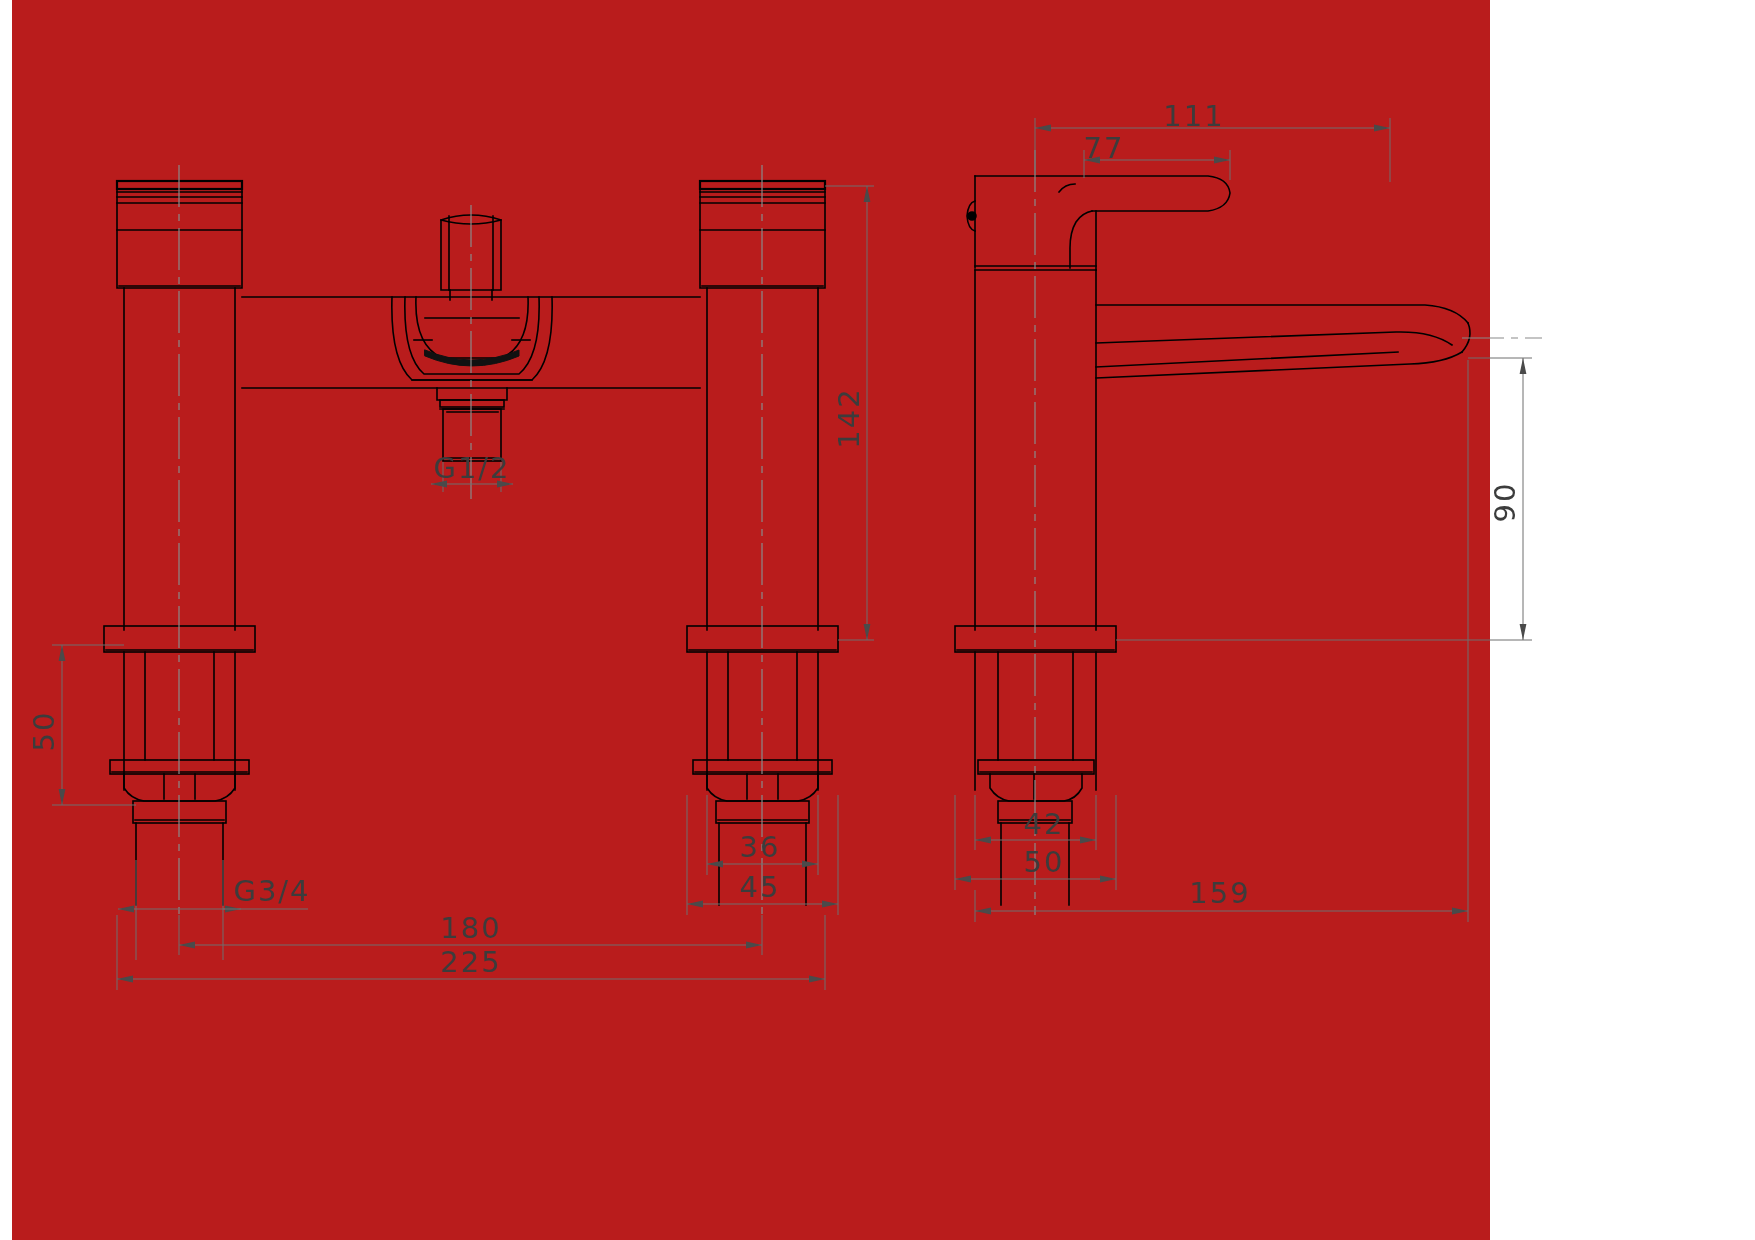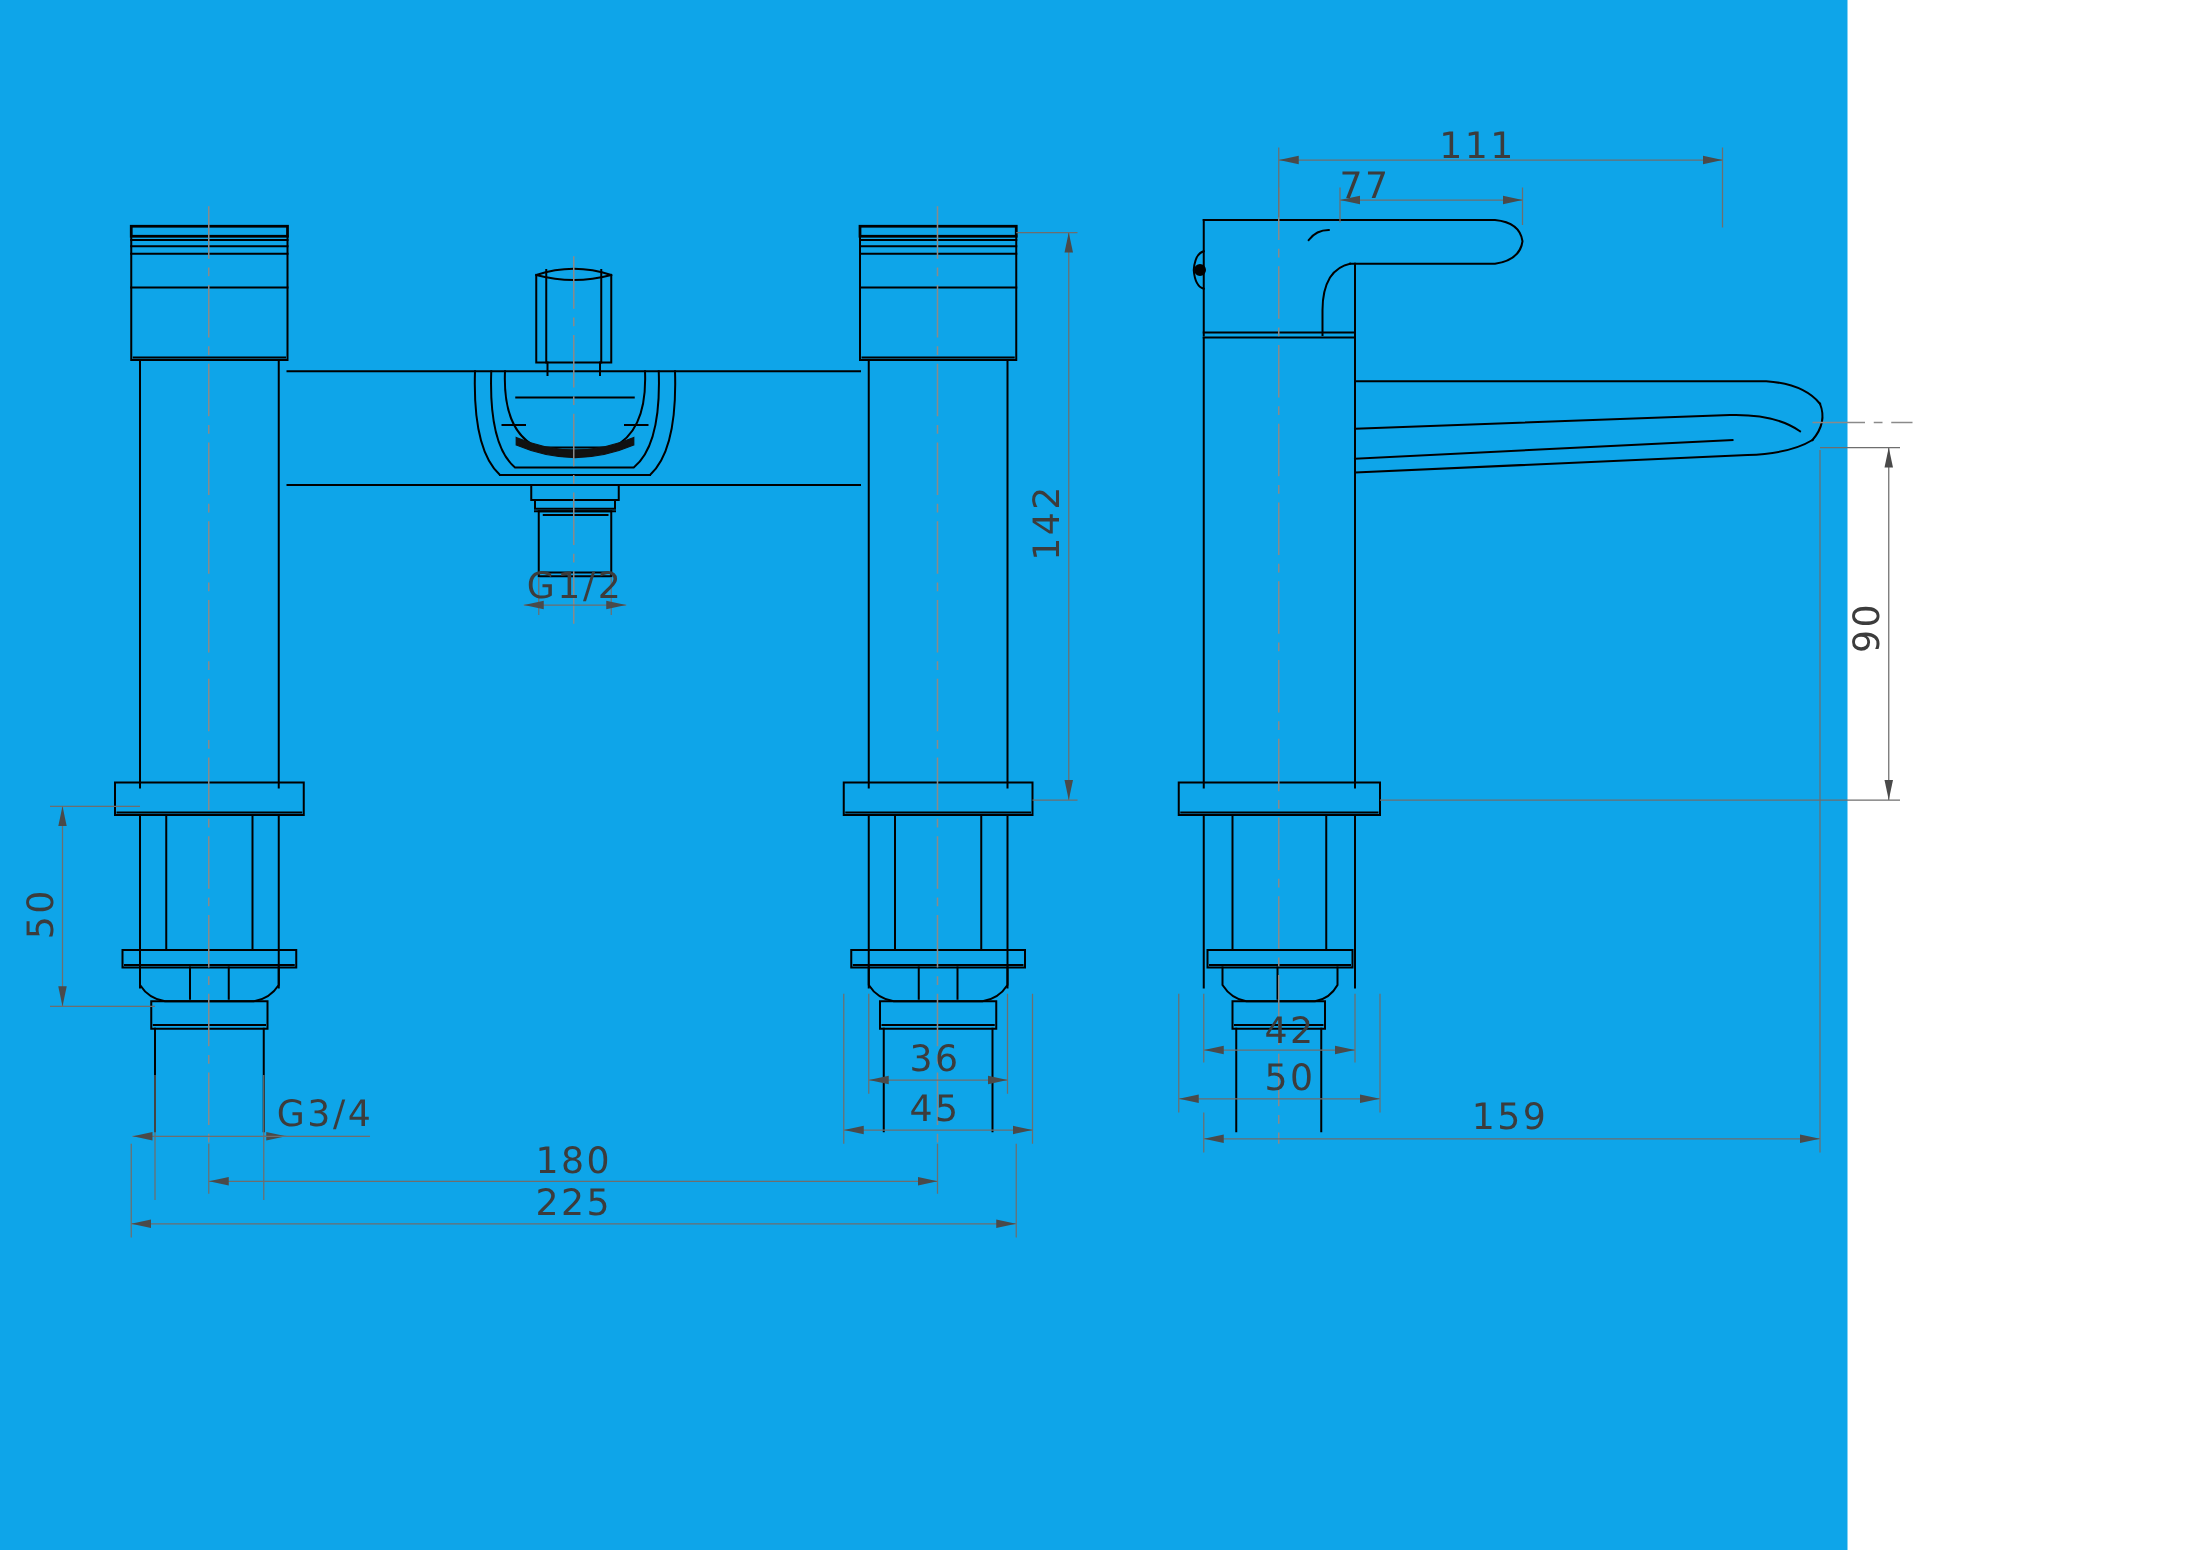--- a/index.html
+++ b/index.html
@@ -1,18 +1,18 @@
 <!DOCTYPE html>
 <html><head>
 <meta charset="utf-8">
 <style>
   html,body{margin:0;padding:0;background:#ffffff;}
   body{width:1755px;height:1240px;position:relative;overflow:hidden;
        font-family:"DejaVu Sans","Liberation Sans",sans-serif;}
-  #stage{position:absolute;left:0;top:0;width:1478px;height:1240px;background:#0ea5e9;}
+  #stage{position:absolute;left:12px;top:0;width:1478px;height:1240px;background:#b91c1c;}
   svg{position:absolute;left:0;top:0;width:1755px;height:1240px;display:block;}
   .dimtext{font-family:"DejaVu Sans","Liberation Sans",sans-serif;font-size:29px;fill:#3c3c3c;letter-spacing:2px;}
   .dimtext-v{font-family:"DejaVu Sans","Liberation Sans",sans-serif;font-size:29px;fill:#3c3c3c;letter-spacing:2px;}
 </style>
 </head>
 <body>
 
 <div id="stage">
 <svg viewBox="0 0 1755 1240" xmlns="http://www.w3.org/2000/svg">
 

